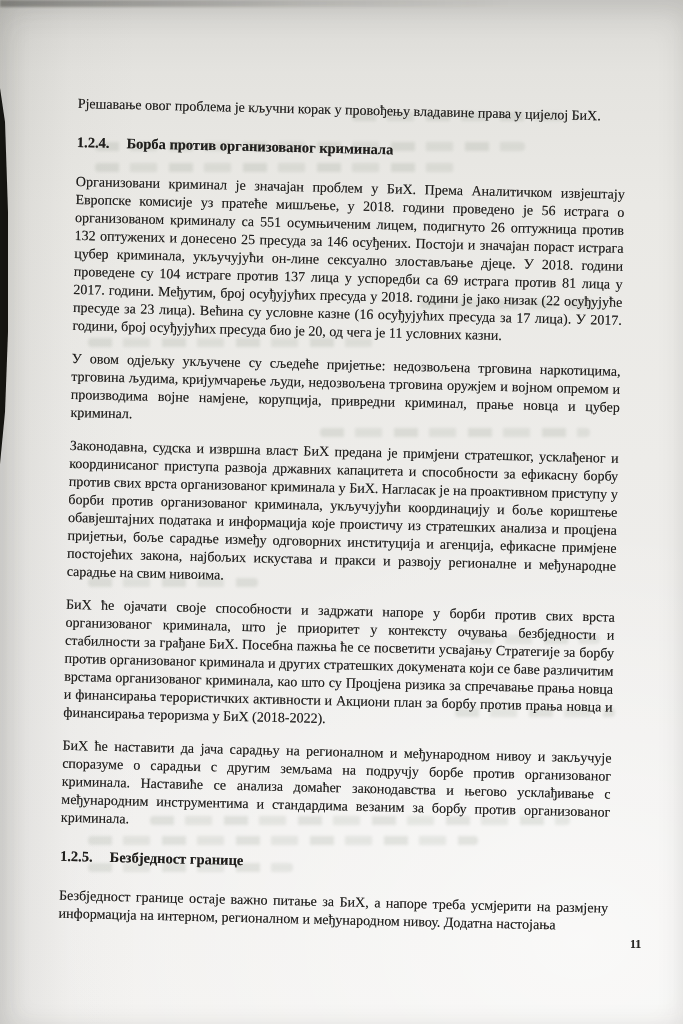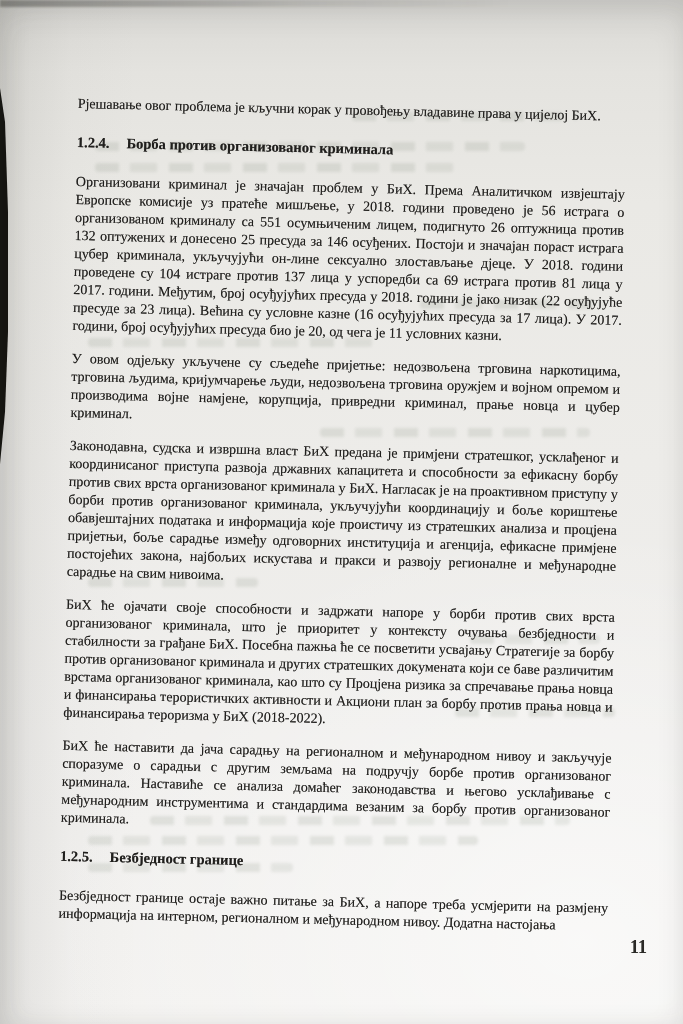--- a/index.html
+++ b/index.html
@@ -61,21 +61,21 @@
     line-height: 19px;
     margin: 20px 0 21px 0;
   }
   .heading .num { margin-right: 17px; }
 
   .page-number {
     position: absolute;
     left: 630px;
     top: 937px;
     font-family: "Liberation Serif", "DejaVu Serif", serif;
-    font-size: 18px;
+    font-size: 12px;
     font-weight: 700;
     color: #2a2926;
     text-shadow: 0 0 0.4px rgba(42,41,38,0.5);
   }
 
   .ghost {
     position: absolute;
     height: 9px;
     border-radius: 4px;
     background: repeating-linear-gradient(90deg,

